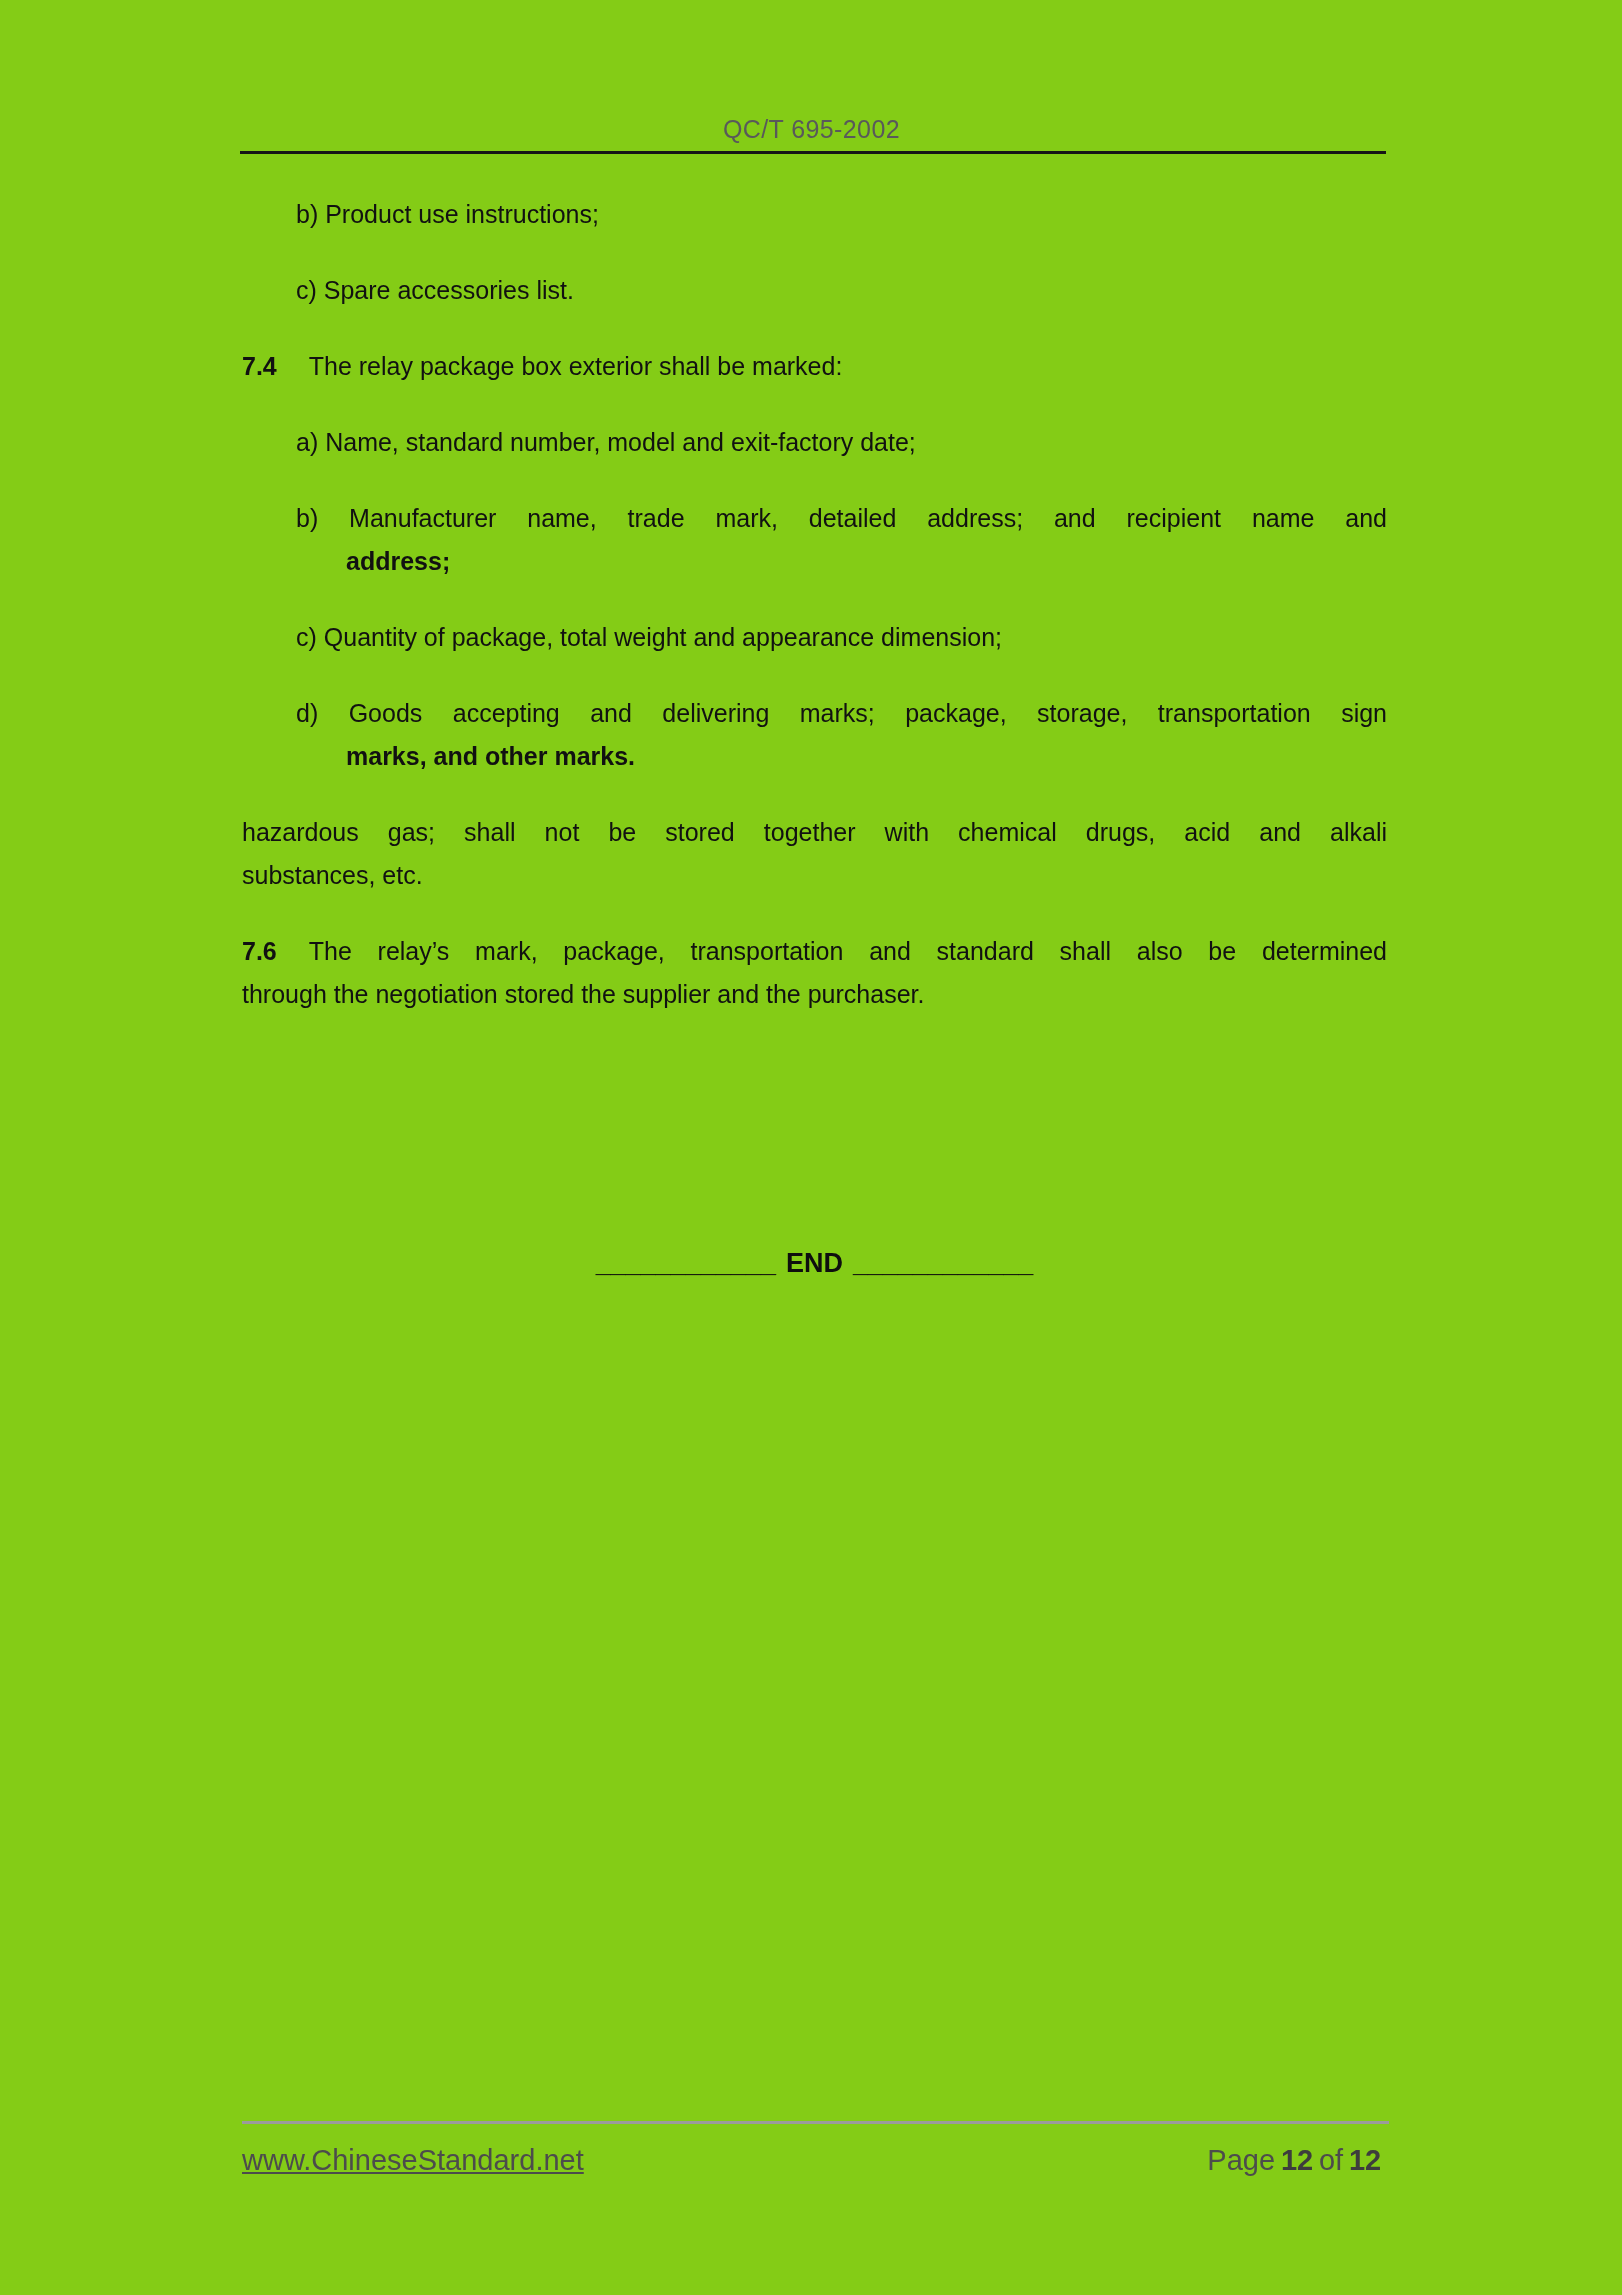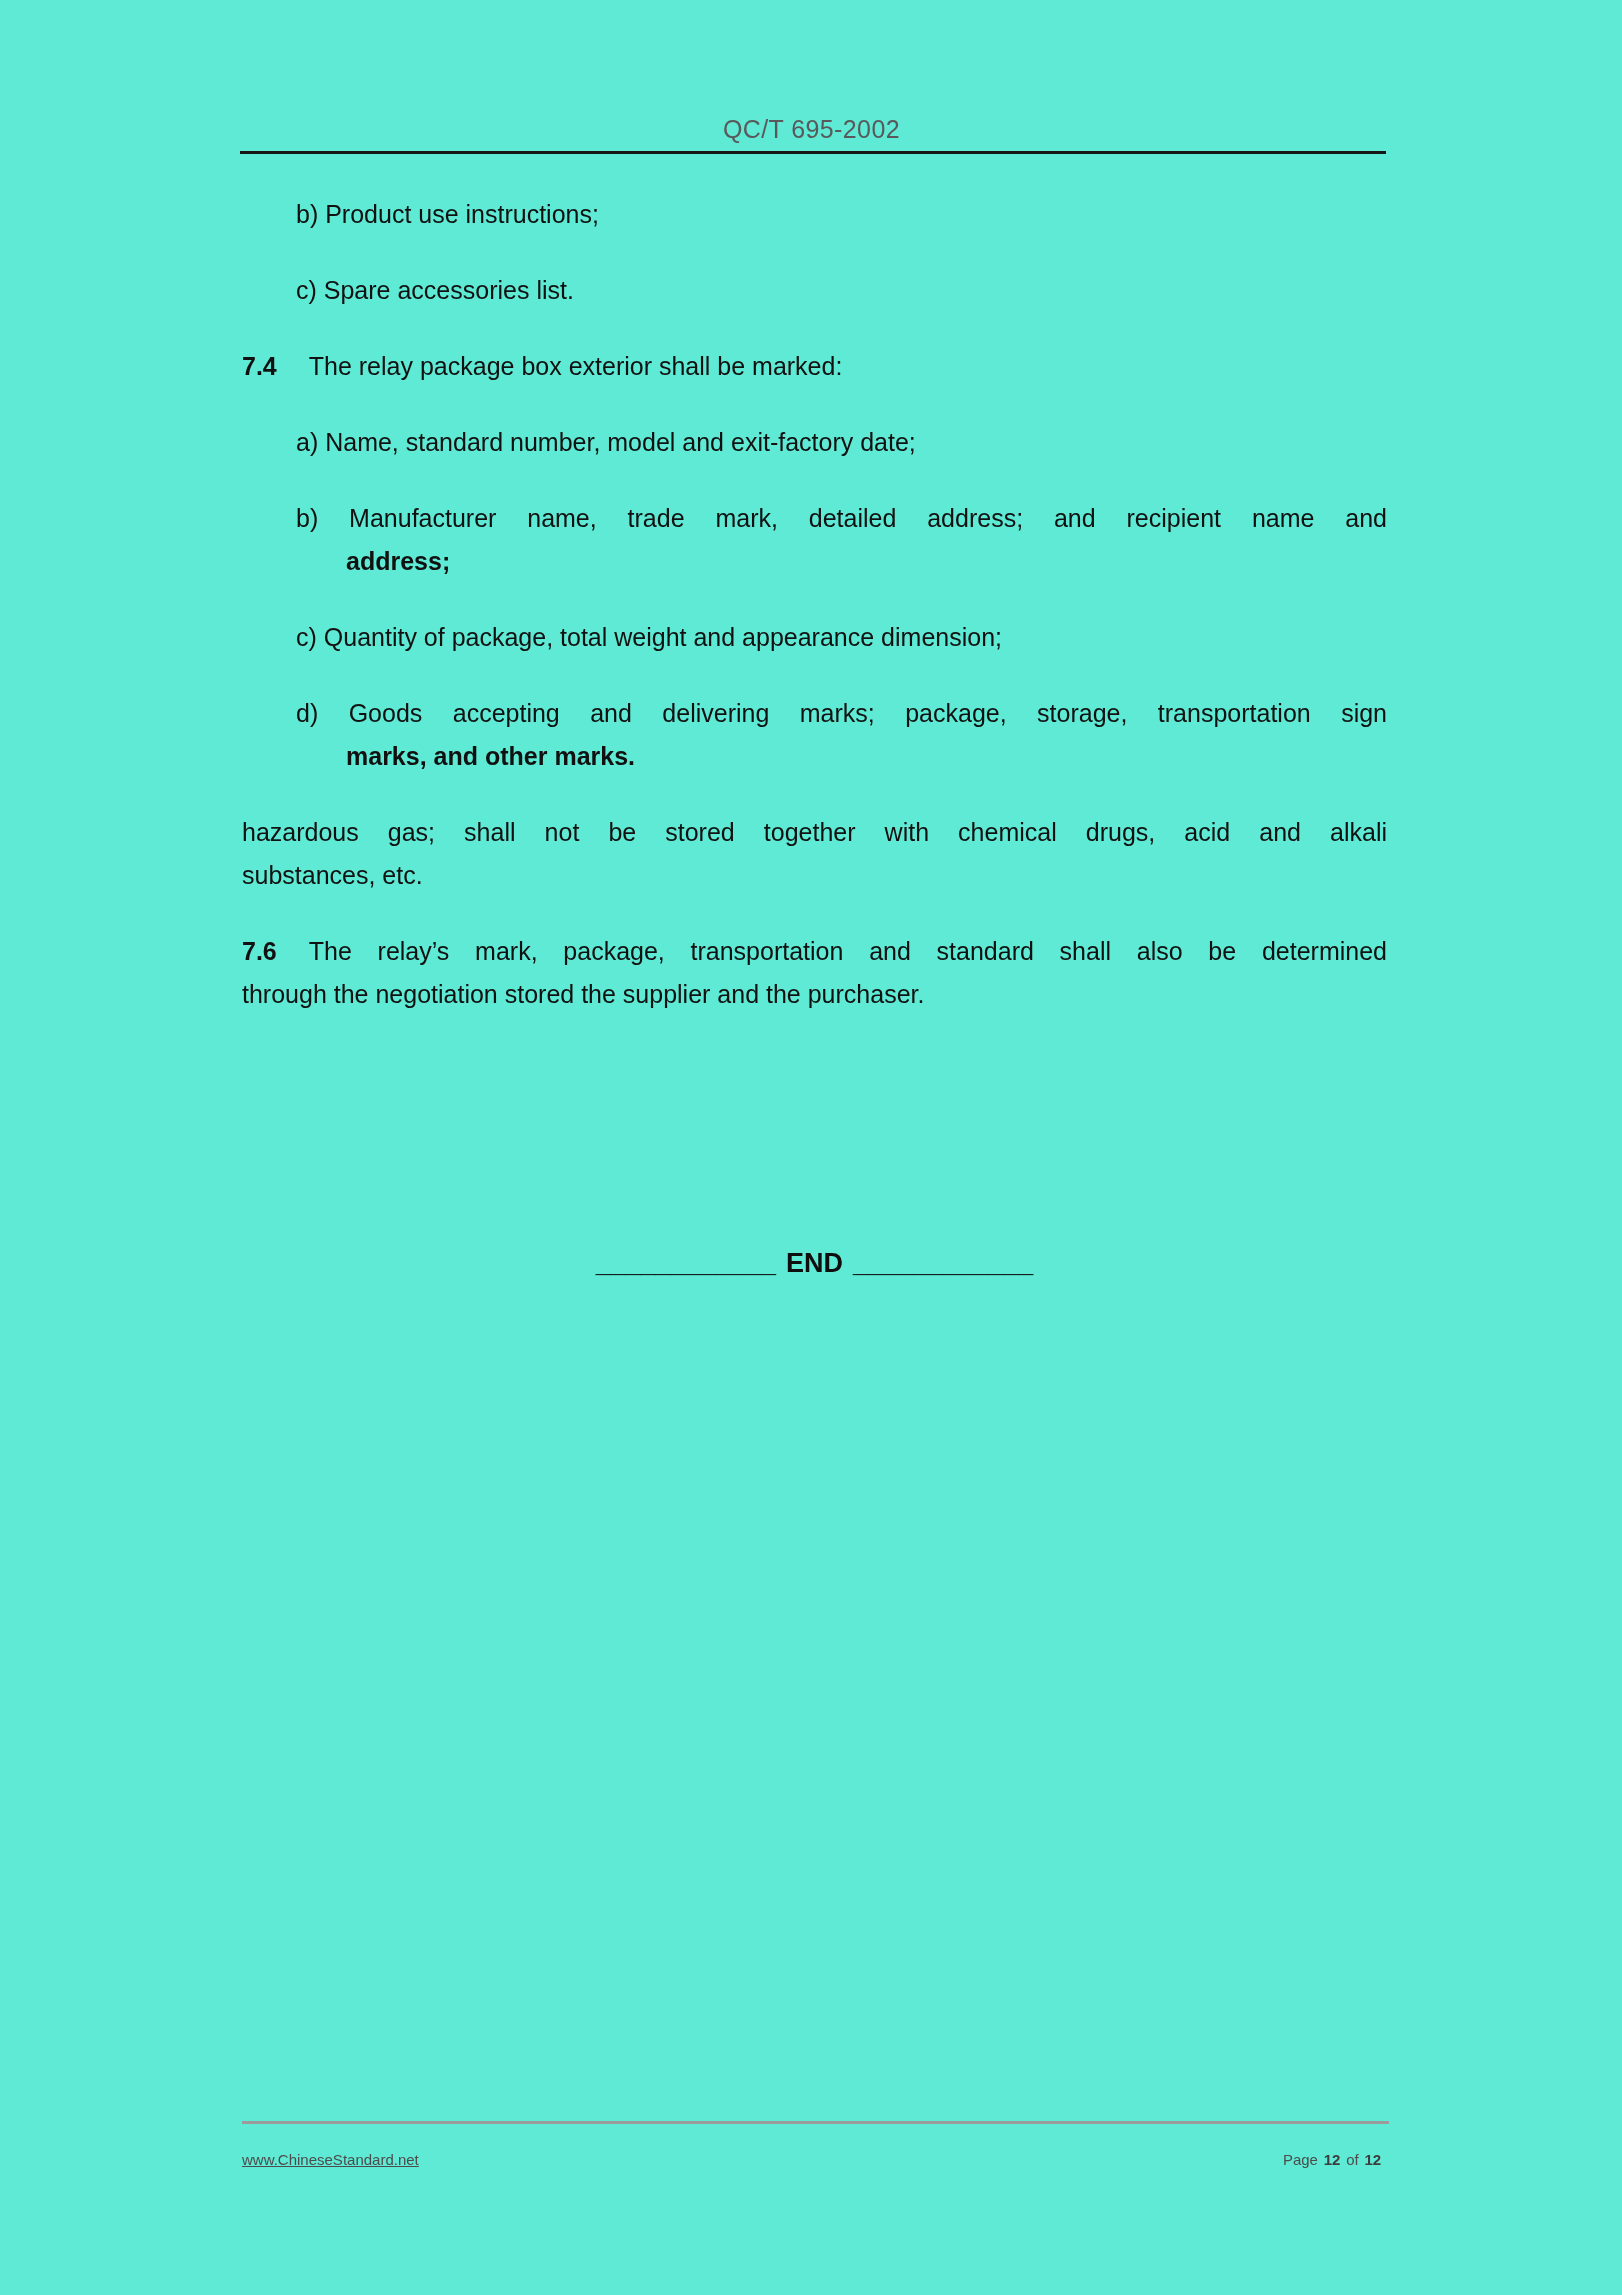--- a/index.html
+++ b/index.html
@@ -1,20 +1,20 @@
 <!DOCTYPE html>
 <html style="font-size:13.3px"><head>
 <meta charset="utf-8">
 <style>
   html, body { margin: 0; padding: 0; background: #ffffff; }
   .page {
     position: relative;
     width: 1623px;
     height: 2295px;
-    background: #5eead4;
+    background: #84cc16;
     font-family: "Liberation Sans", "DejaVu Sans", sans-serif;
     color: #111111;
     overflow: hidden;
   }
   .doc-header {
     position: absolute;
     top: 108px; left: 0;
     width: 100%;
     text-align: center;
     font-size: 25px;
@@ -60,21 +60,21 @@
     width: 1147px; height: 2.5px;
     background: #9b9b9b;
   }
   .footer-row {
     position: absolute;
     top: 2146px; left: 242px;
     width: 1145px;
     display: flex;
     justify-content: space-between;
     align-items: baseline;
-    font-size: 15px;
+    font-size: 29px;
     line-height: 28px;
     color: #4c4c4c;
   }
   .site-link {
     color: #4c4c4c;
     text-decoration: underline;
     cursor: pointer;
   }
   .page-indicator { color: #4c4c4c; }
   .page-indicator .pg-num { font-weight: bold; color: #3d3d3d; margin: 0 5.8px; }

